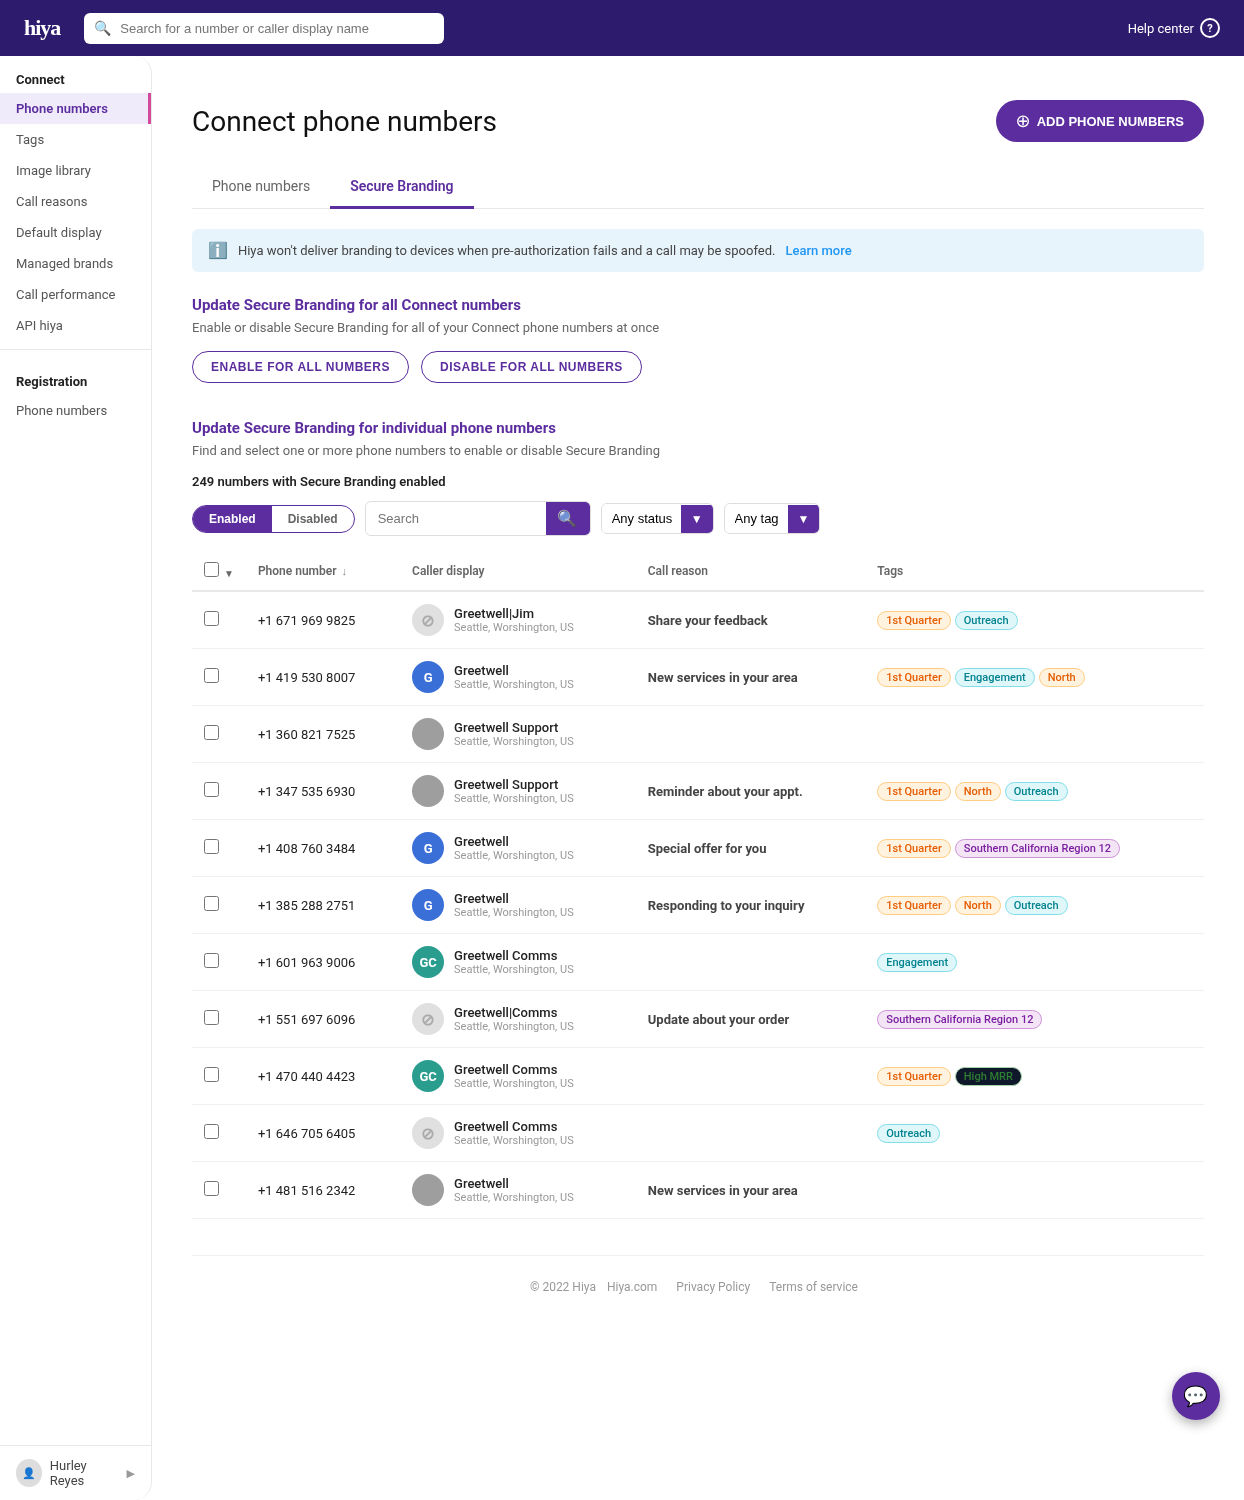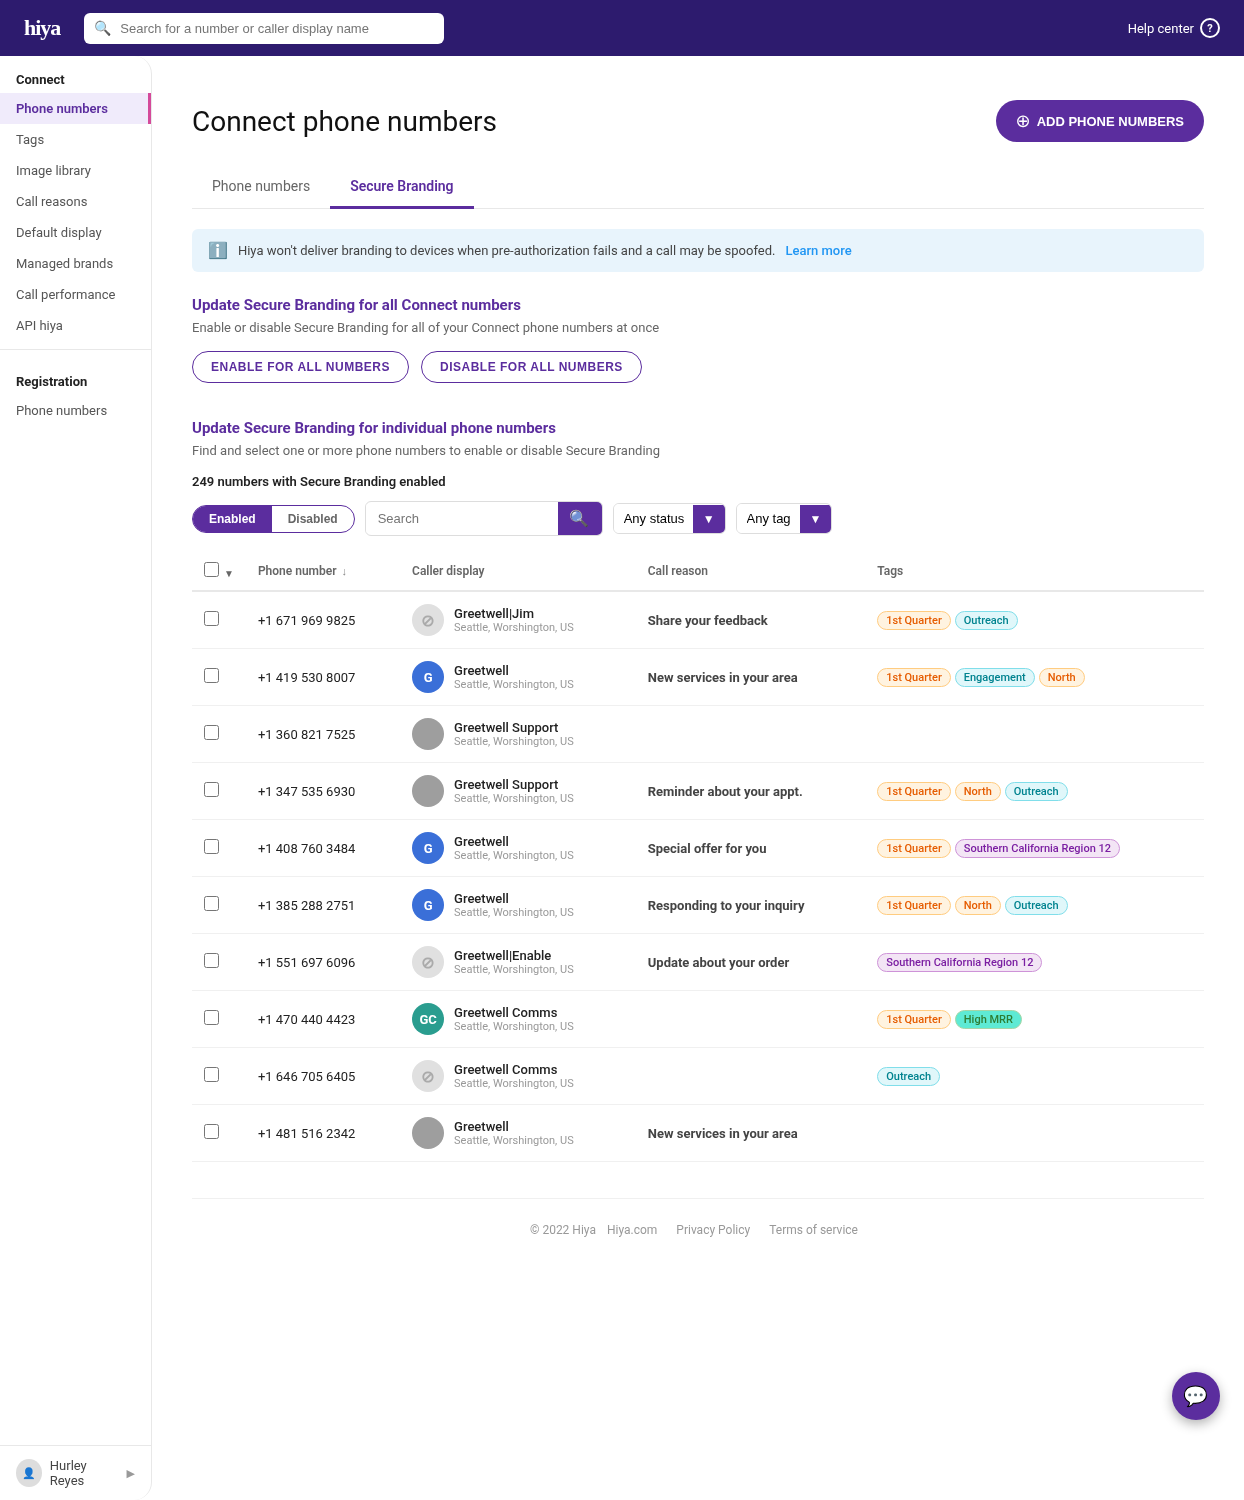--- a/index.html
+++ b/index.html
@@ -49,21 +49,21 @@
     .btn-outline { background: #fff; border: 1.5px solid #5b2d9e; color: #5b2d9e; border-radius: 20px; padding: 8px 18px; font-size: 12px; font-weight: 600; cursor: pointer; text-transform: uppercase; letter-spacing: 0.5px; }
     .btn-group { display: flex; gap: 12px; }
 
     
     .count-text { font-size: 13px; font-weight: 600; color: #222; margin-bottom: 12px; }
     .filter-bar { display: flex; align-items: center; gap: 10px; margin-bottom: 16px; flex-wrap: wrap; }
     .filter-toggle { display: flex; border: 1.5px solid #5b2d9e; border-radius: 20px; overflow: hidden; }
     .toggle-btn { padding: 6px 16px; font-size: 12px; font-weight: 600; cursor: pointer; border: none; background: transparent; }
     .toggle-btn.active { background: #5b2d9e; color: #fff; }
     .toggle-btn.inactive { color: #666; }
-    .search-filter { display: flex; align-items: center; border: 1px solid #ddd; border-radius: 6px; overflow: hidden; gap: 12px; }
+    .search-filter { display: flex; align-items: center; border: 1px solid #ddd; border-radius: 6px; overflow: hidden; }
     .search-filter input { border: none; padding: 7px 12px; font-size: 13px; outline: none; width: 180px; }
     .search-filter-btn { background: #5b2d9e; color: #fff; border: none; padding: 7px 12px; cursor: pointer; font-size: 16px; }
     .dropdown-filter { display: flex; align-items: center; border: 1px solid #ddd; border-radius: 6px; overflow: hidden; }
     .dropdown-filter select { border: none; padding: 7px 10px; font-size: 13px; outline: none; background: #fff; cursor: pointer; appearance: none; padding-right: 8px; }
     .dropdown-arrow { background: #5b2d9e; color: #fff; padding: 7px 10px; font-size: 12px; display: flex; align-items: center; cursor: pointer; }
 
     
     .data-table { width: 100%; border-collapse: collapse; }
     .data-table thead tr { border-bottom: 2px solid #e8e8e8; }
     .data-table th { padding: 10px 12px; text-align: left; font-size: 12px; font-weight: 600; color: #666; white-space: nowrap; }
@@ -75,21 +75,21 @@
     .caller-avatar { width: 32px; height: 32px; border-radius: 50%; display: flex; align-items: center; justify-content: center; font-size: 13px; font-weight: 700; color: #fff; flex-shrink: 0; }
     .caller-avatar.placeholder { background: #ddd; color: #aaa; }
     .caller-name { font-size: 13px; font-weight: 500; color: #222; }
     .caller-location { font-size: 11px; color: #999; }
     .call-reason { font-size: 13px; color: #444; font-weight: bold; }
     .tags-cell { display: flex; flex-wrap: wrap; gap: 4px; }
     .tag { padding: 2px 8px; border-radius: 10px; font-size: 11px; font-weight: 500; }
     .tag-orange { background: #fff3e0; color: #e65c00; border: 1px solid #ffcc80; }
     .tag-teal { background: #e0f7fa; color: #00838f; border: 1px solid #80deea; }
     .tag-purple { background: #f3e5f5; color: #7b1fa2; border: 1px solid #ce93d8; }
-    .tag-green { background: #5eead4; color: #2e7d32; border: 1px solid #a5d6a7; }
+    .tag-green { background: #0f172a; color: #2e7d32; border: 1px solid #a5d6a7; }
 
     
     .page-footer { text-align: center; padding: 24px; color: #999; font-size: 12px; border-top: 1px solid #f0f0f0; margin-top: 16px; }
     .page-footer a { color: #999; text-decoration: none; margin: 0 8px; }
 
     
     .chat-fab { position: fixed; bottom: 80px; right: 24px; width: 48px; height: 48px; background: #5b2d9e; border-radius: 50%; display: flex; align-items: center; justify-content: center; cursor: pointer; box-shadow: 0 4px 12px rgba(0,0,0,0.3); color: #fff; font-size: 20px; }
 
     .sort-icon { font-size: 11px; color: #888; margin-left: 2px; }
   </style>
@@ -383,27 +383,52 @@
                     <span class="tag tag-orange">North</span>
                     <span class="tag tag-teal">Outreach</span>
                   </div>
     </td>
   </tr>
               <tr>
     <td class="checkbox-col">
       <input type="checkbox" style="">
     </td>
     <td>
+      <span class="phone-num">+1 601 963 9006</span>
+    </td>
+    <td>
+      <div class="caller-display">
+        <div class="caller-avatar" style="background:#2a9d8f; color:#fff;">GC</div>
+        <div>
+          <div class="caller-name">Greetwell Comms</div>
+          <div class="caller-location">Seattle, Worshington, US</div>
+        </div>
+      </div>
+    </td>
+    <td>
+      <span class="call-reason"></span>
+    </td>
+    <td>
+      <div class="tags-cell">
+                    <span class="tag tag-teal">Engagement</span>
+                  </div>
+    </td>
+  </tr>
+              <tr>
+    <td class="checkbox-col">
+      <input type="checkbox" style="">
+    </td>
+    <td>
       <span class="phone-num">+1 551 697 6096</span>
     </td>
     <td>
       <div class="caller-display">
         <div class="caller-avatar placeholder" style="background:#e0e0e0; color:#aaa; font-size:16px;">⊘</div>
         <div>
-          <div class="caller-name">Greetwell|Enable</div>
+          <div class="caller-name">Greetwell|Comms</div>
           <div class="caller-location">Seattle, Worshington, US</div>
         </div>
       </div>
     </td>
     <td>
       <span class="call-reason">Update about your order</span>
     </td>
     <td>
       <div class="tags-cell">
                     <span class="tag tag-purple">Southern California Region 12</span>

